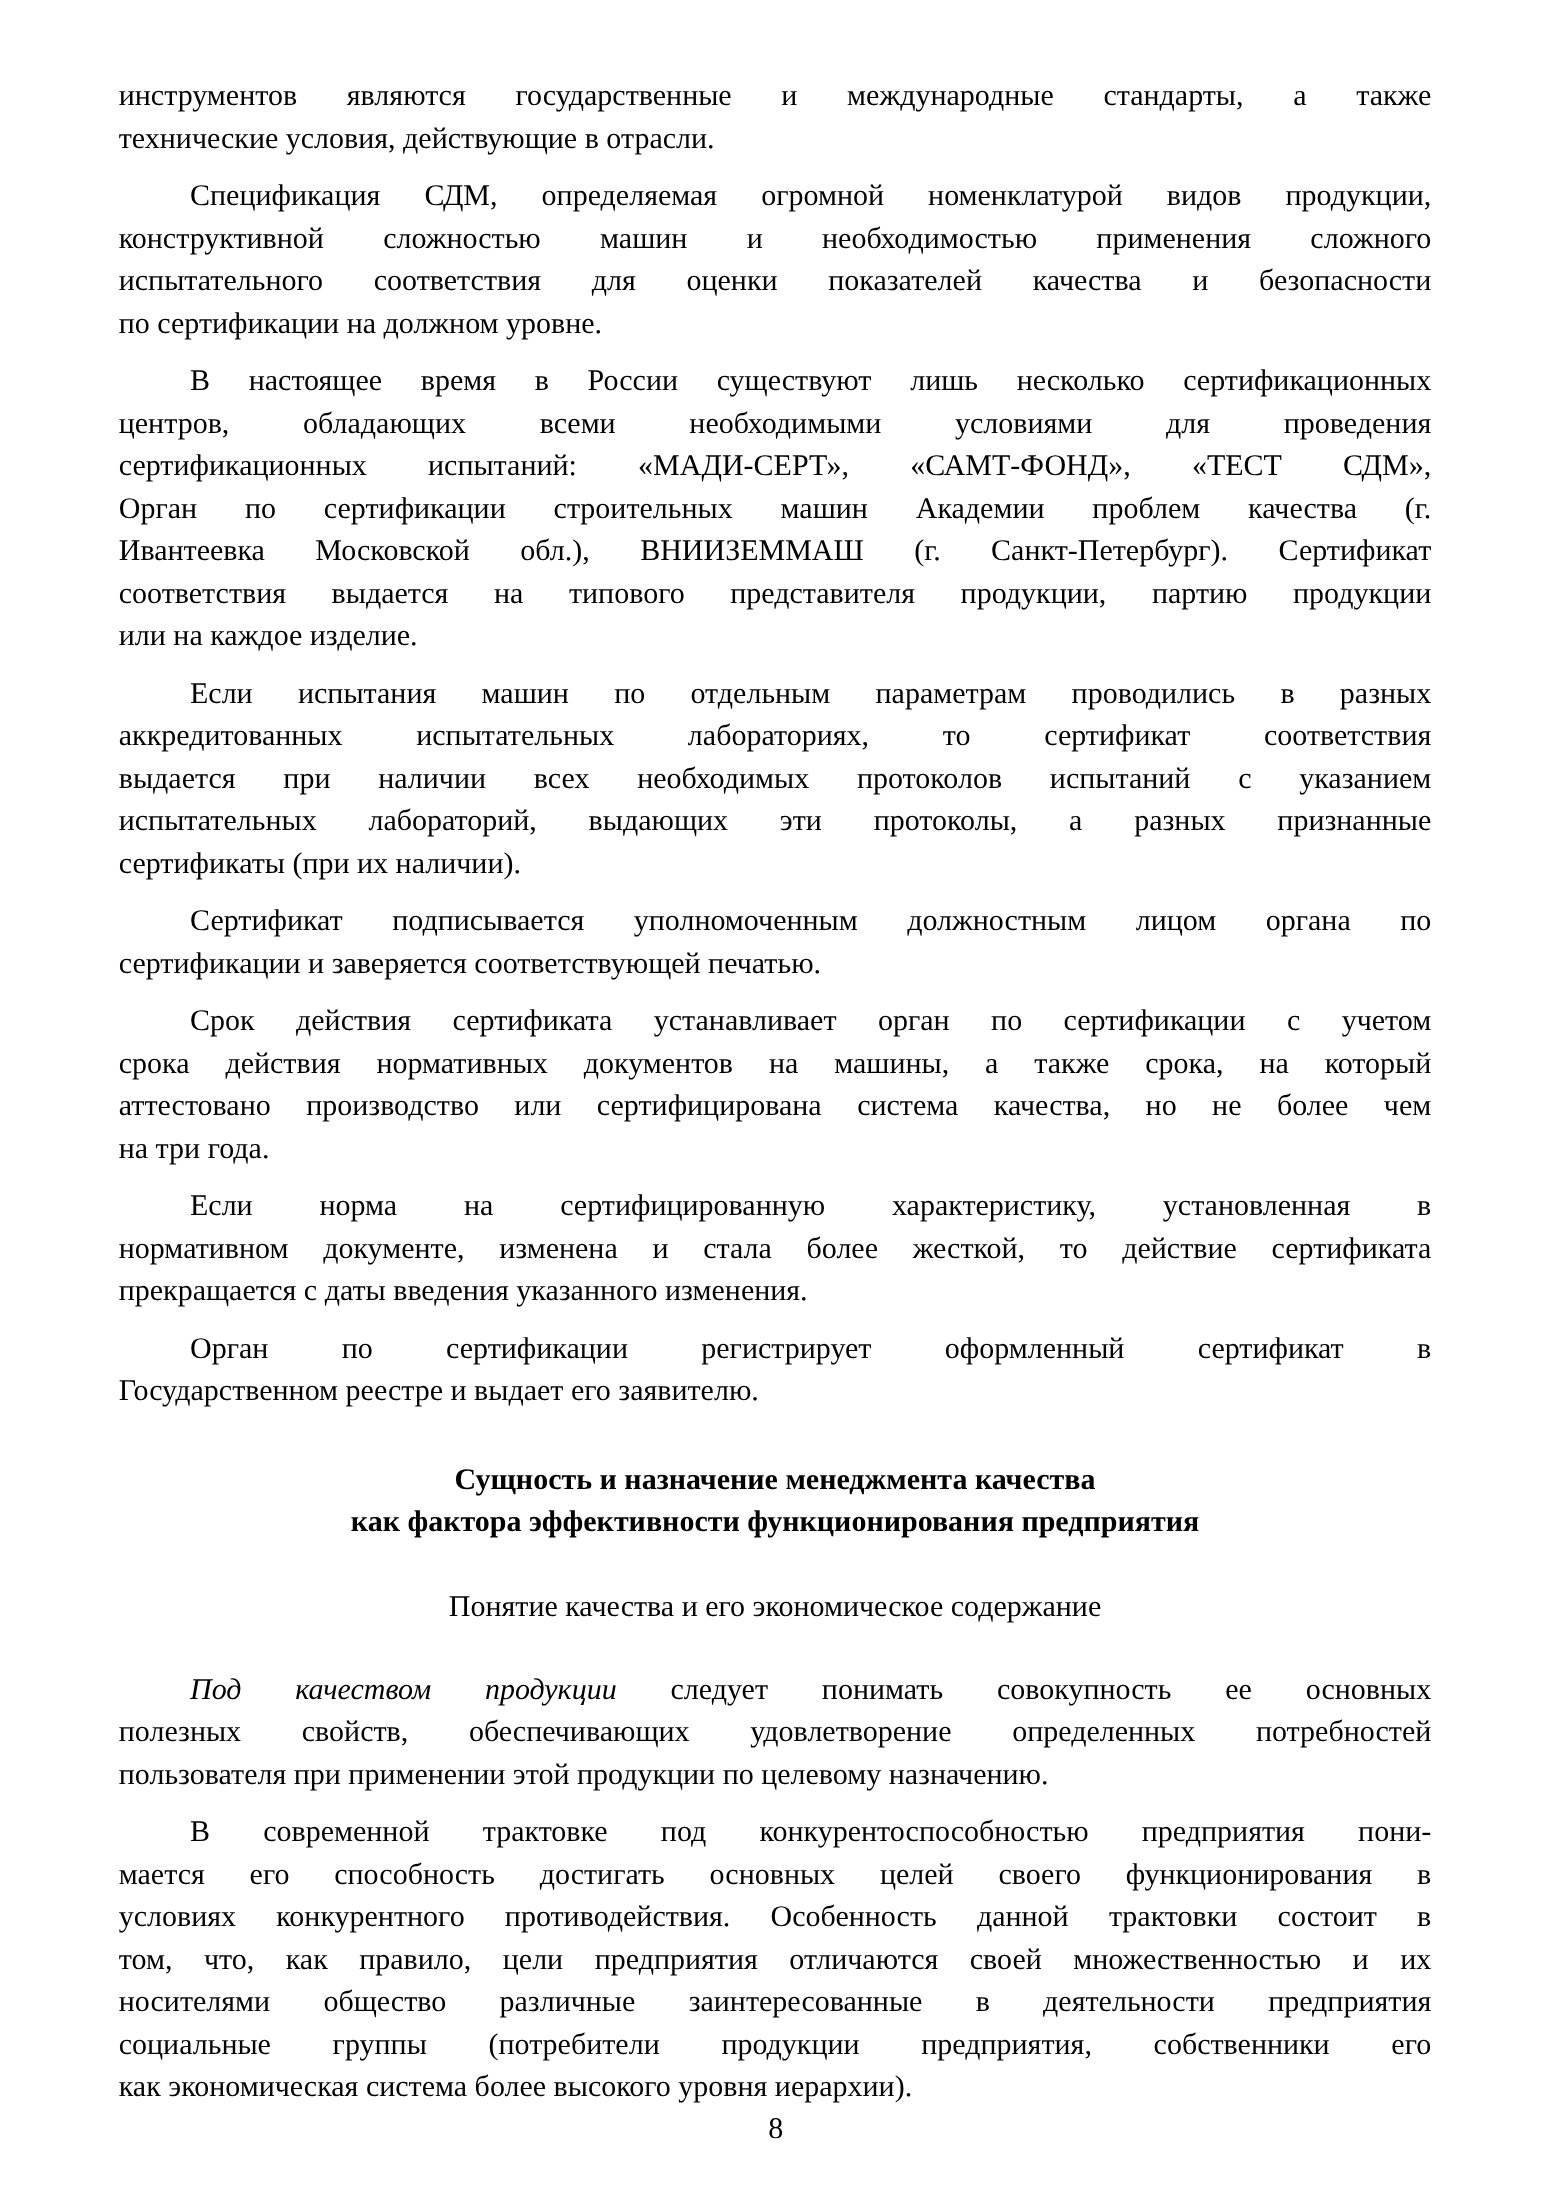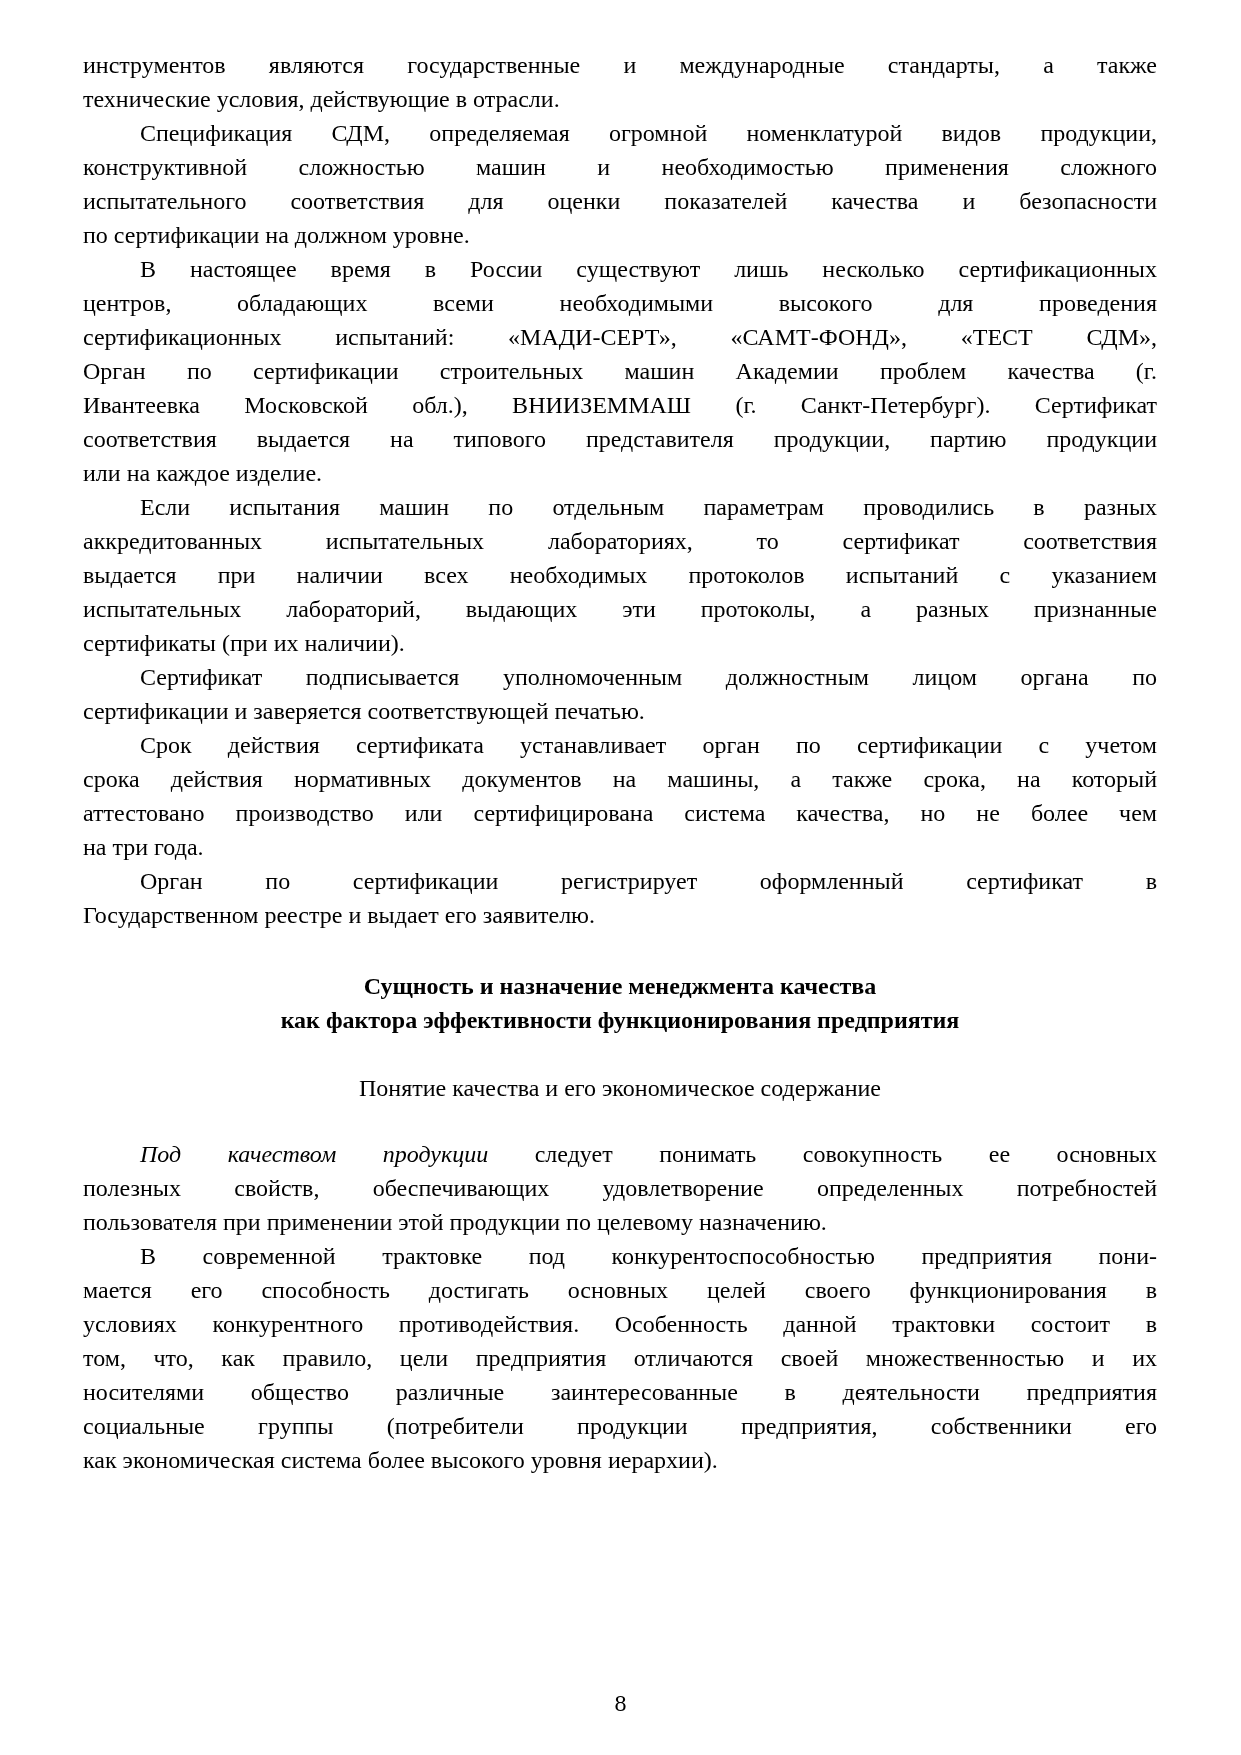--- a/index.html
+++ b/index.html
@@ -16,21 +16,21 @@
     font-family: "Liberation Serif", serif;
     overflow: hidden;
   }
   .text-block {
     position: absolute;
     left: 83px;
     top: 0;
     width: 1074px;
     padding-top: 48px;
   }
-  .block { margin: 0; }
+  .block { margin: 12px; }
   .line {
     font-size: 24px;
     line-height: 34px;
     text-align: justify;
     text-align-last: justify;
     text-justify: inter-word;
   }
   .p .line.para-first { text-indent: 57px; }
   .p .line.para-last  { text-align: left; text-align-last: left; }
   .h { margin-top: 37px; }
@@ -64,21 +64,21 @@
         <div class="line para-last">технические условия, действующие в отрасли.</div>
       </div>
       <div class="block p">
         <div class="line para-first">Спецификация СДМ, определяемая огромной номенклатурой видов продукции,</div>
         <div class="line">конструктивной сложностью машин и необходимостью применения сложного</div>
         <div class="line">испытательного соответствия для оценки показателей качества и безопасности</div>
         <div class="line para-last">по сертификации на должном уровне.</div>
       </div>
       <div class="block p">
         <div class="line para-first">В настоящее время в России существуют лишь несколько сертификационных</div>
-        <div class="line">центров, обладающих всеми необходимыми высокого для проведения</div>
+        <div class="line">центров, обладающих всеми необходимыми условиями для проведения</div>
         <div class="line">сертификационных испытаний: «МАДИ-СЕРТ», «САМТ-ФОНД», «ТЕСТ СДМ»,</div>
         <div class="line">Орган по сертификации строительных машин Академии проблем качества (г.</div>
         <div class="line">Ивантеевка Московской обл.), ВНИИЗЕММАШ (г. Санкт-Петербург). Сертификат</div>
         <div class="line">соответствия выдается на типового представителя продукции, партию продукции</div>
         <div class="line para-last">или на каждое изделие.</div>
       </div>
       <div class="block p">
         <div class="line para-first">Если испытания машин по отдельным параметрам проводились в разных</div>
         <div class="line">аккредитованных испытательных лабораториях, то сертификат соответствия</div>
         <div class="line">выдается при наличии всех необходимых протоколов испытаний с указанием</div>
@@ -87,20 +87,25 @@
       </div>
       <div class="block p">
         <div class="line para-first">Сертификат подписывается уполномоченным должностным лицом органа по</div>
         <div class="line para-last">сертификации и заверяется соответствующей печатью.</div>
       </div>
       <div class="block p">
         <div class="line para-first">Срок действия сертификата устанавливает орган по сертификации с учетом</div>
         <div class="line">срока действия нормативных документов на машины, а также срока, на который</div>
         <div class="line">аттестовано производство или сертифицирована система качества, но не более чем</div>
         <div class="line para-last">на три года.</div>
+      </div>
+      <div class="block p">
+        <div class="line para-first">Если норма на сертифицированную характеристику, установленная в</div>
+        <div class="line">нормативном документе, изменена и стала более жесткой, то действие сертификата</div>
+        <div class="line para-last">прекращается с даты введения указанного изменения.</div>
       </div>
       <div class="block p">
         <div class="line para-first">Орган по сертификации регистрирует оформленный сертификат в</div>
         <div class="line para-last">Государственном реестре и выдает его заявителю.</div>
       </div>
       <div class="block h">
         <div class="line">Сущность и назначение менеджмента качества</div>
         <div class="line">как фактора эффективности функционирования предприятия</div>
       </div>
       <div class="block sub">

